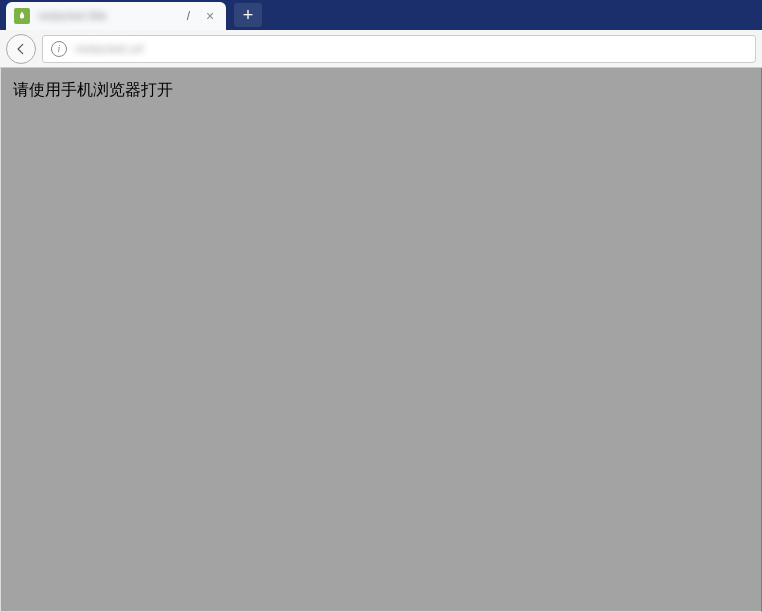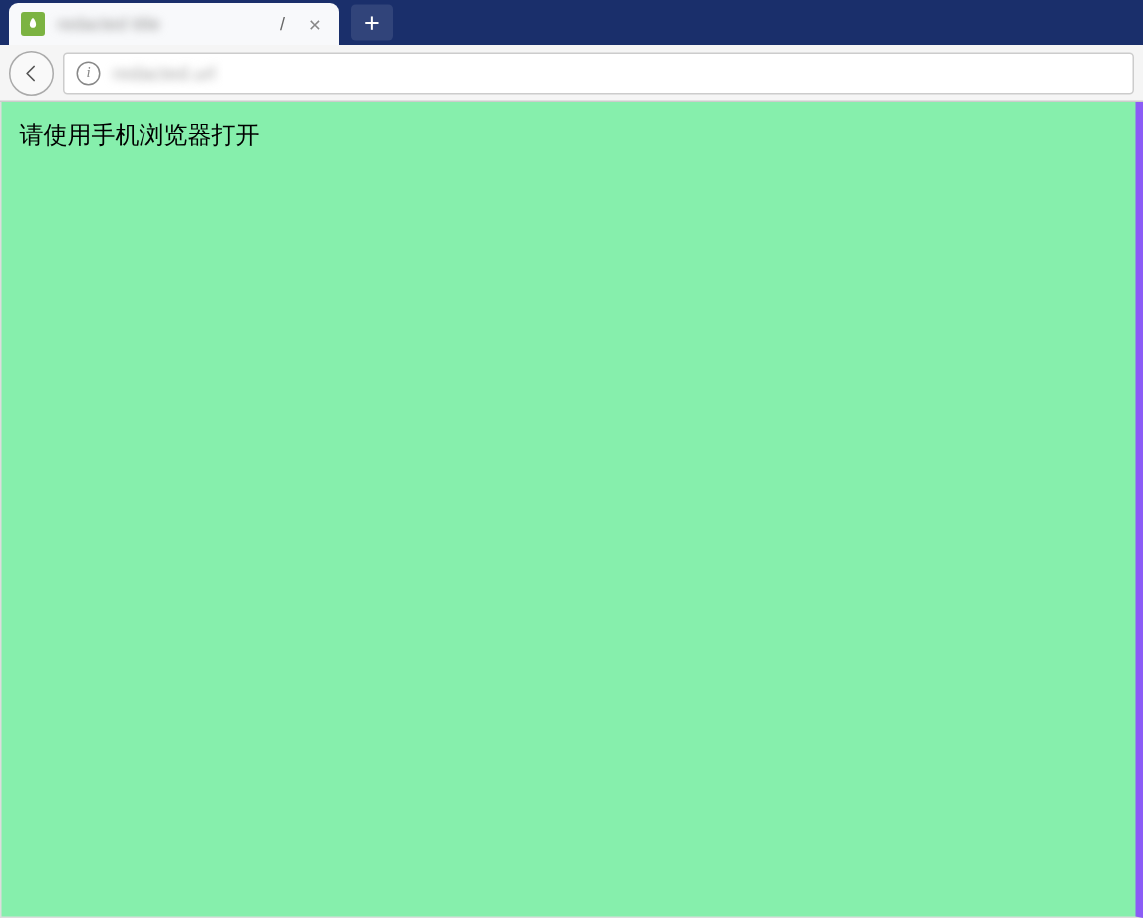--- a/index.html
+++ b/index.html
@@ -159,24 +159,24 @@
     }
     
     .url-text {
       filter: blur(3px);
       color: #aaa;
     }
     
     
     .content {
       padding: 12px;
-      background: #86efac;
+      background: #a3a3a3;
       height: calc(100% - 68px);
       border-left: 1px solid #ddd;
-      border-right: 5px solid #8b5cf6;
+      border-right: 1px solid #8b5cf6;
       border-bottom: 1px solid #ddd;
     }
     
     .message-text {
       font-size: 16px;
       color: #000;
       font-family: "Microsoft YaHei", Arial, sans-serif;
     }
   </style>
 </head>

